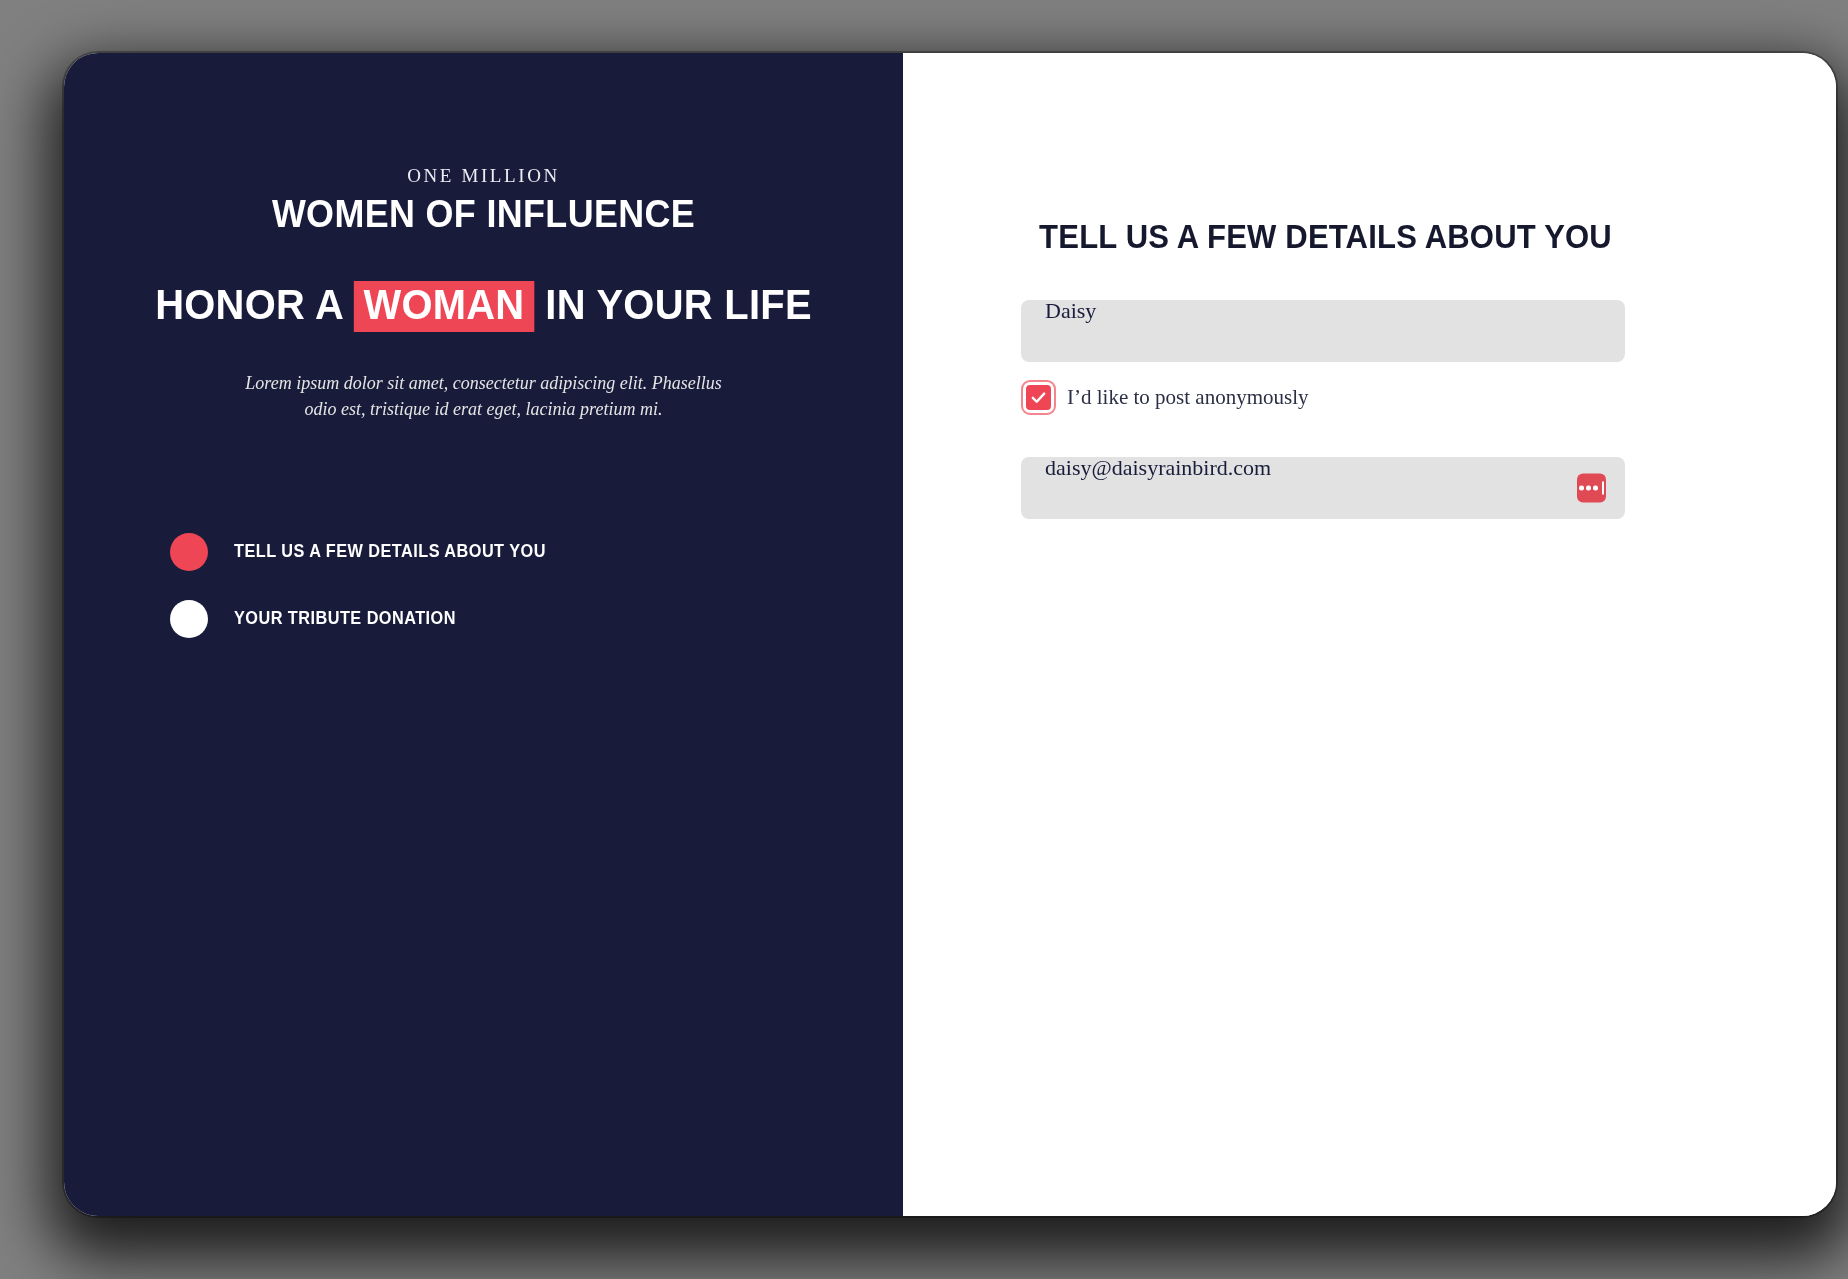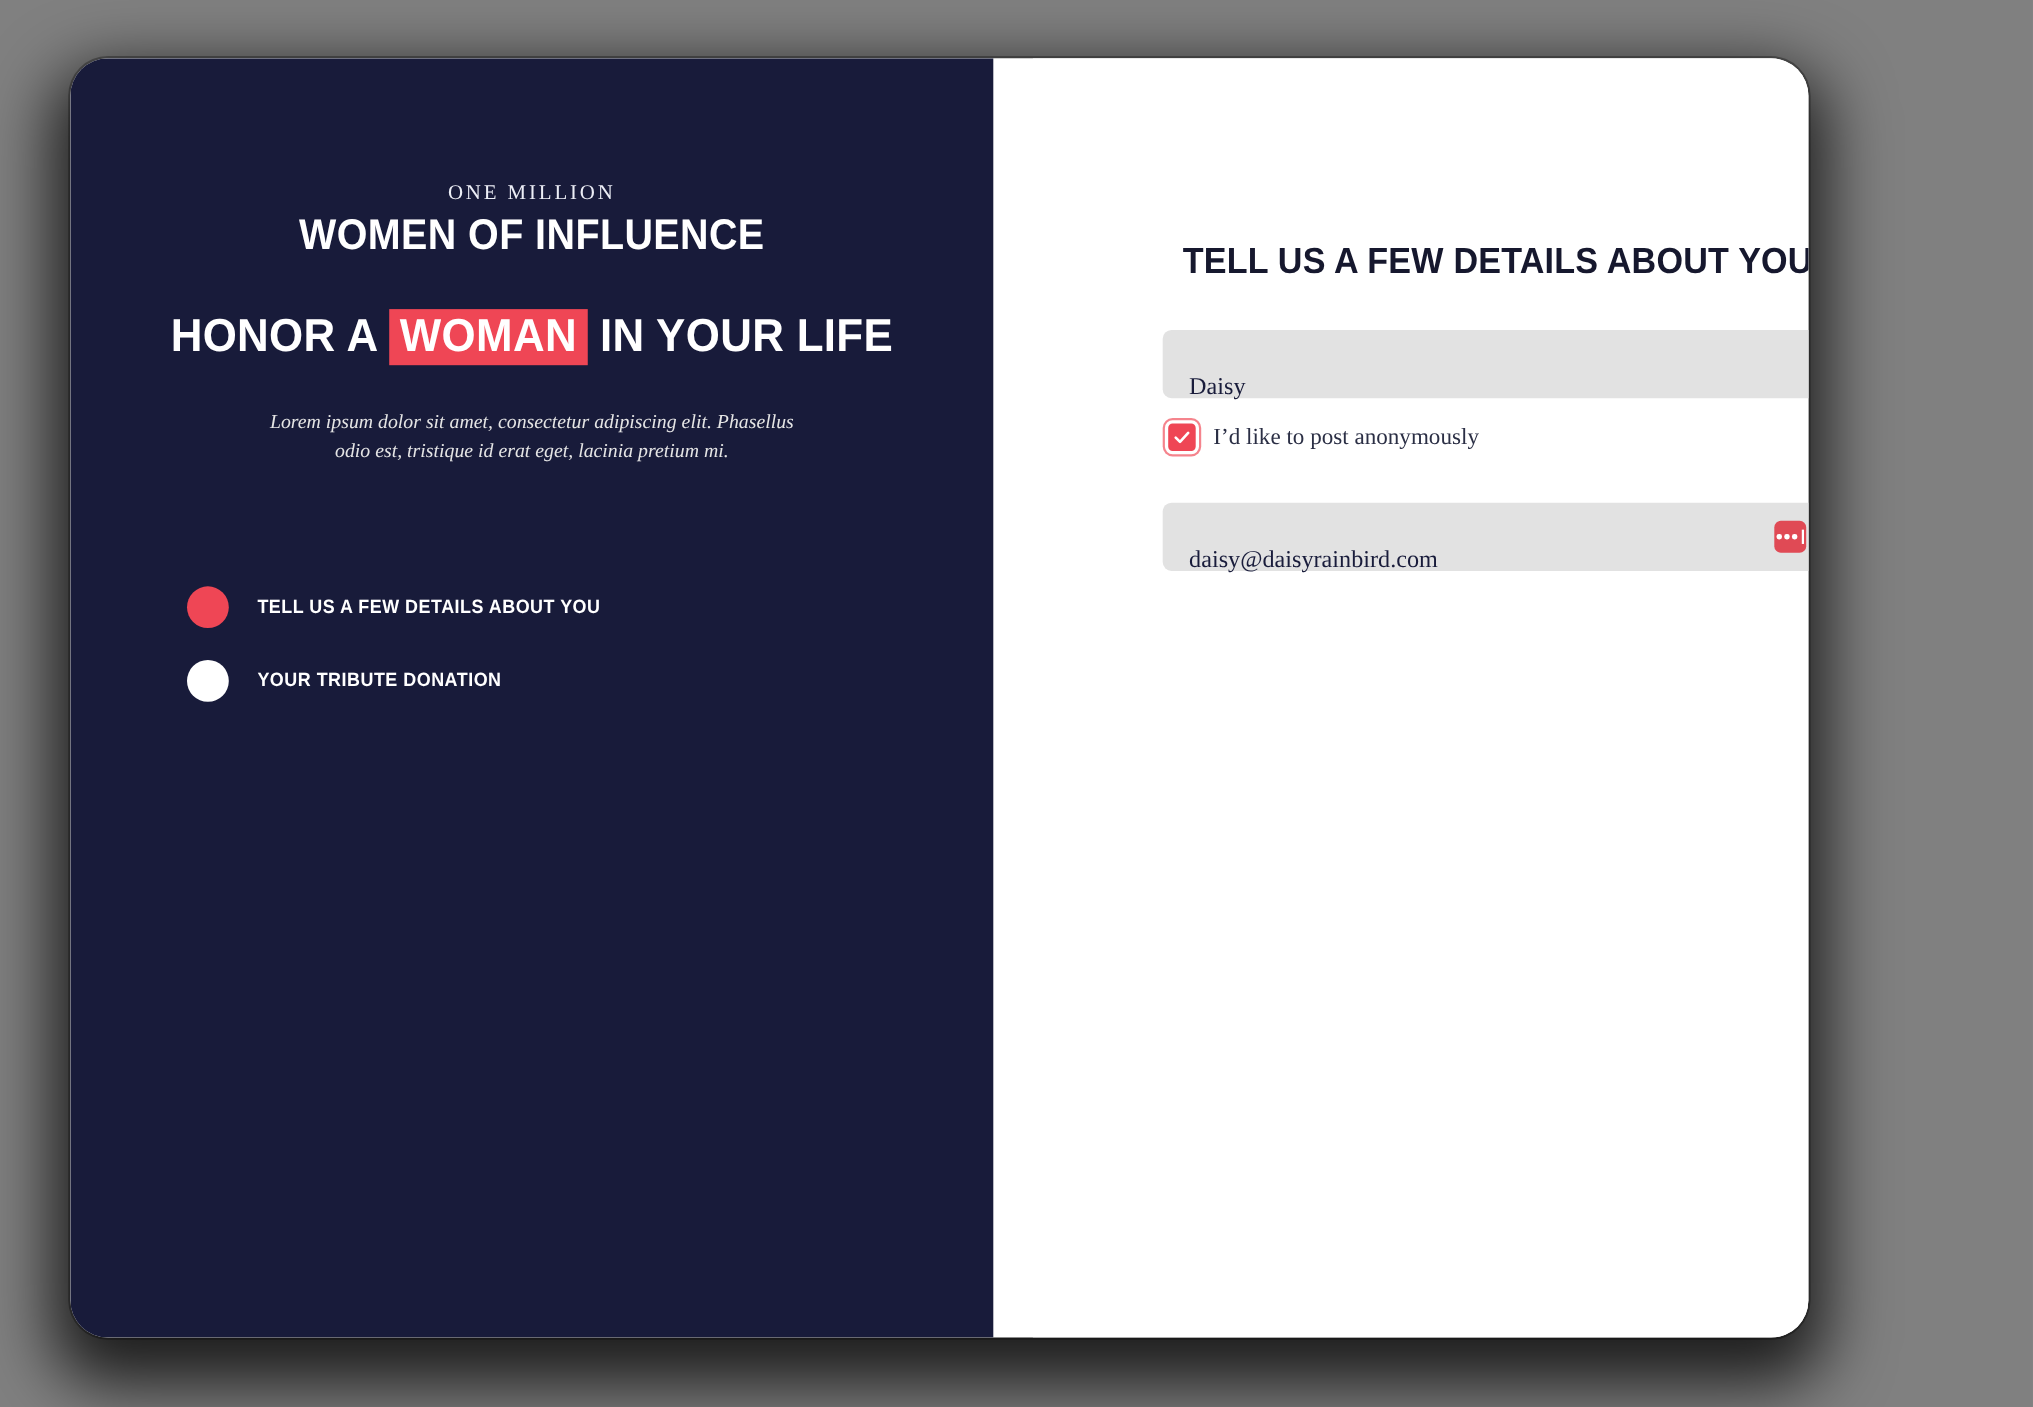--- a/index.html
+++ b/index.html
@@ -17,29 +17,28 @@
     width: 1848px;
     height: 1279px;
     background: #808080;
   }
 
   
   .card {
     position: absolute;
     left: 64px;
     top: 53px;
-    width: 1580px;
+    width: 1772px;
     height: 1163px;
     border-radius: 34px;
     overflow: hidden;
     display: flex;
     box-shadow: 0 26px 60px 16px rgba(0,0,0,0.78),
                 0 0 0 2px rgba(0,0,0,0.30);
     background: #ffffff;
-    gap: 36px;
   }
 
   
   .left-panel {
     width: 839px;
     background: #181B3A;
     color: #ffffff;
     padding: 112px 62px 0 62px;
     position: relative;
     flex: none;
@@ -164,21 +163,21 @@
     width: 100%;
     height: 62px;
     background: #e2e2e2;
     border: none;
     border-radius: 8px;
     padding: 0 24px;
     font-family: "Liberation Serif", serif;
     font-size: 22px;
     color: #191c3b;
     display: flex;
-    align-items: flex-end;
+    align-items: flex-start;
     position: relative;
   }
 
   .field-text { line-height: 1; }
 
   .mask-badge {
     position: absolute;
     right: 19px;
     top: 50%;
     transform: translateY(-50%);

